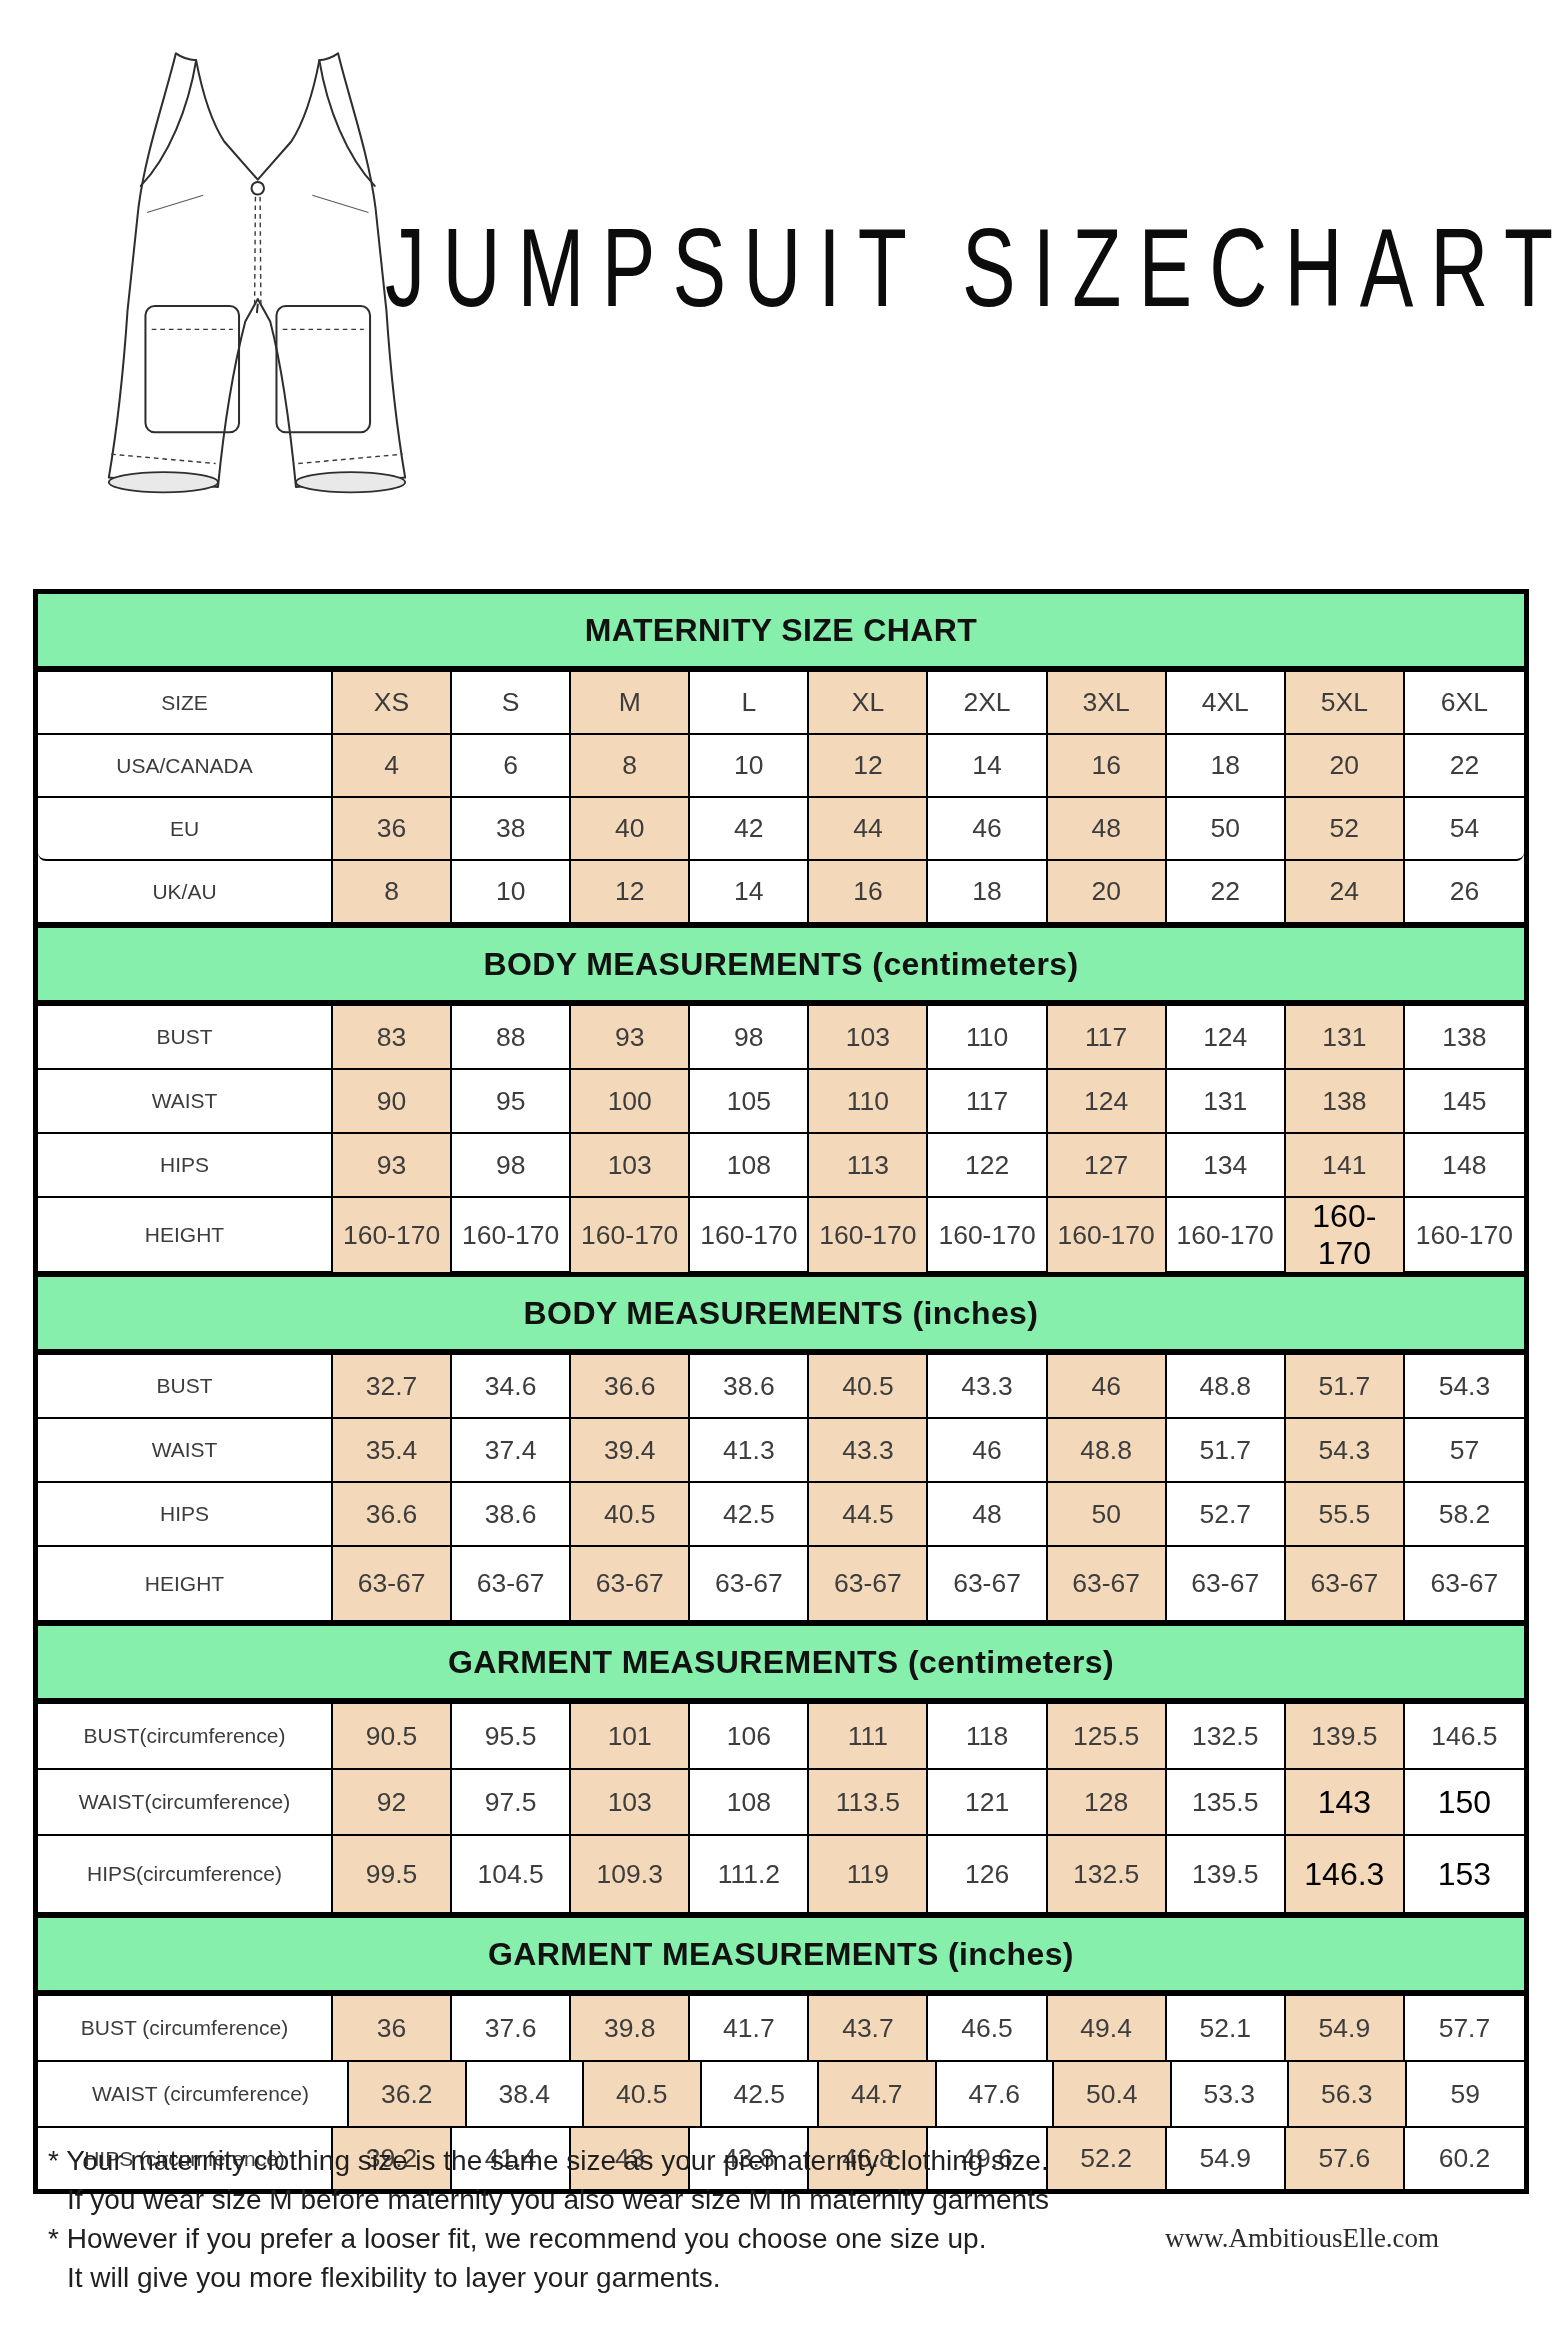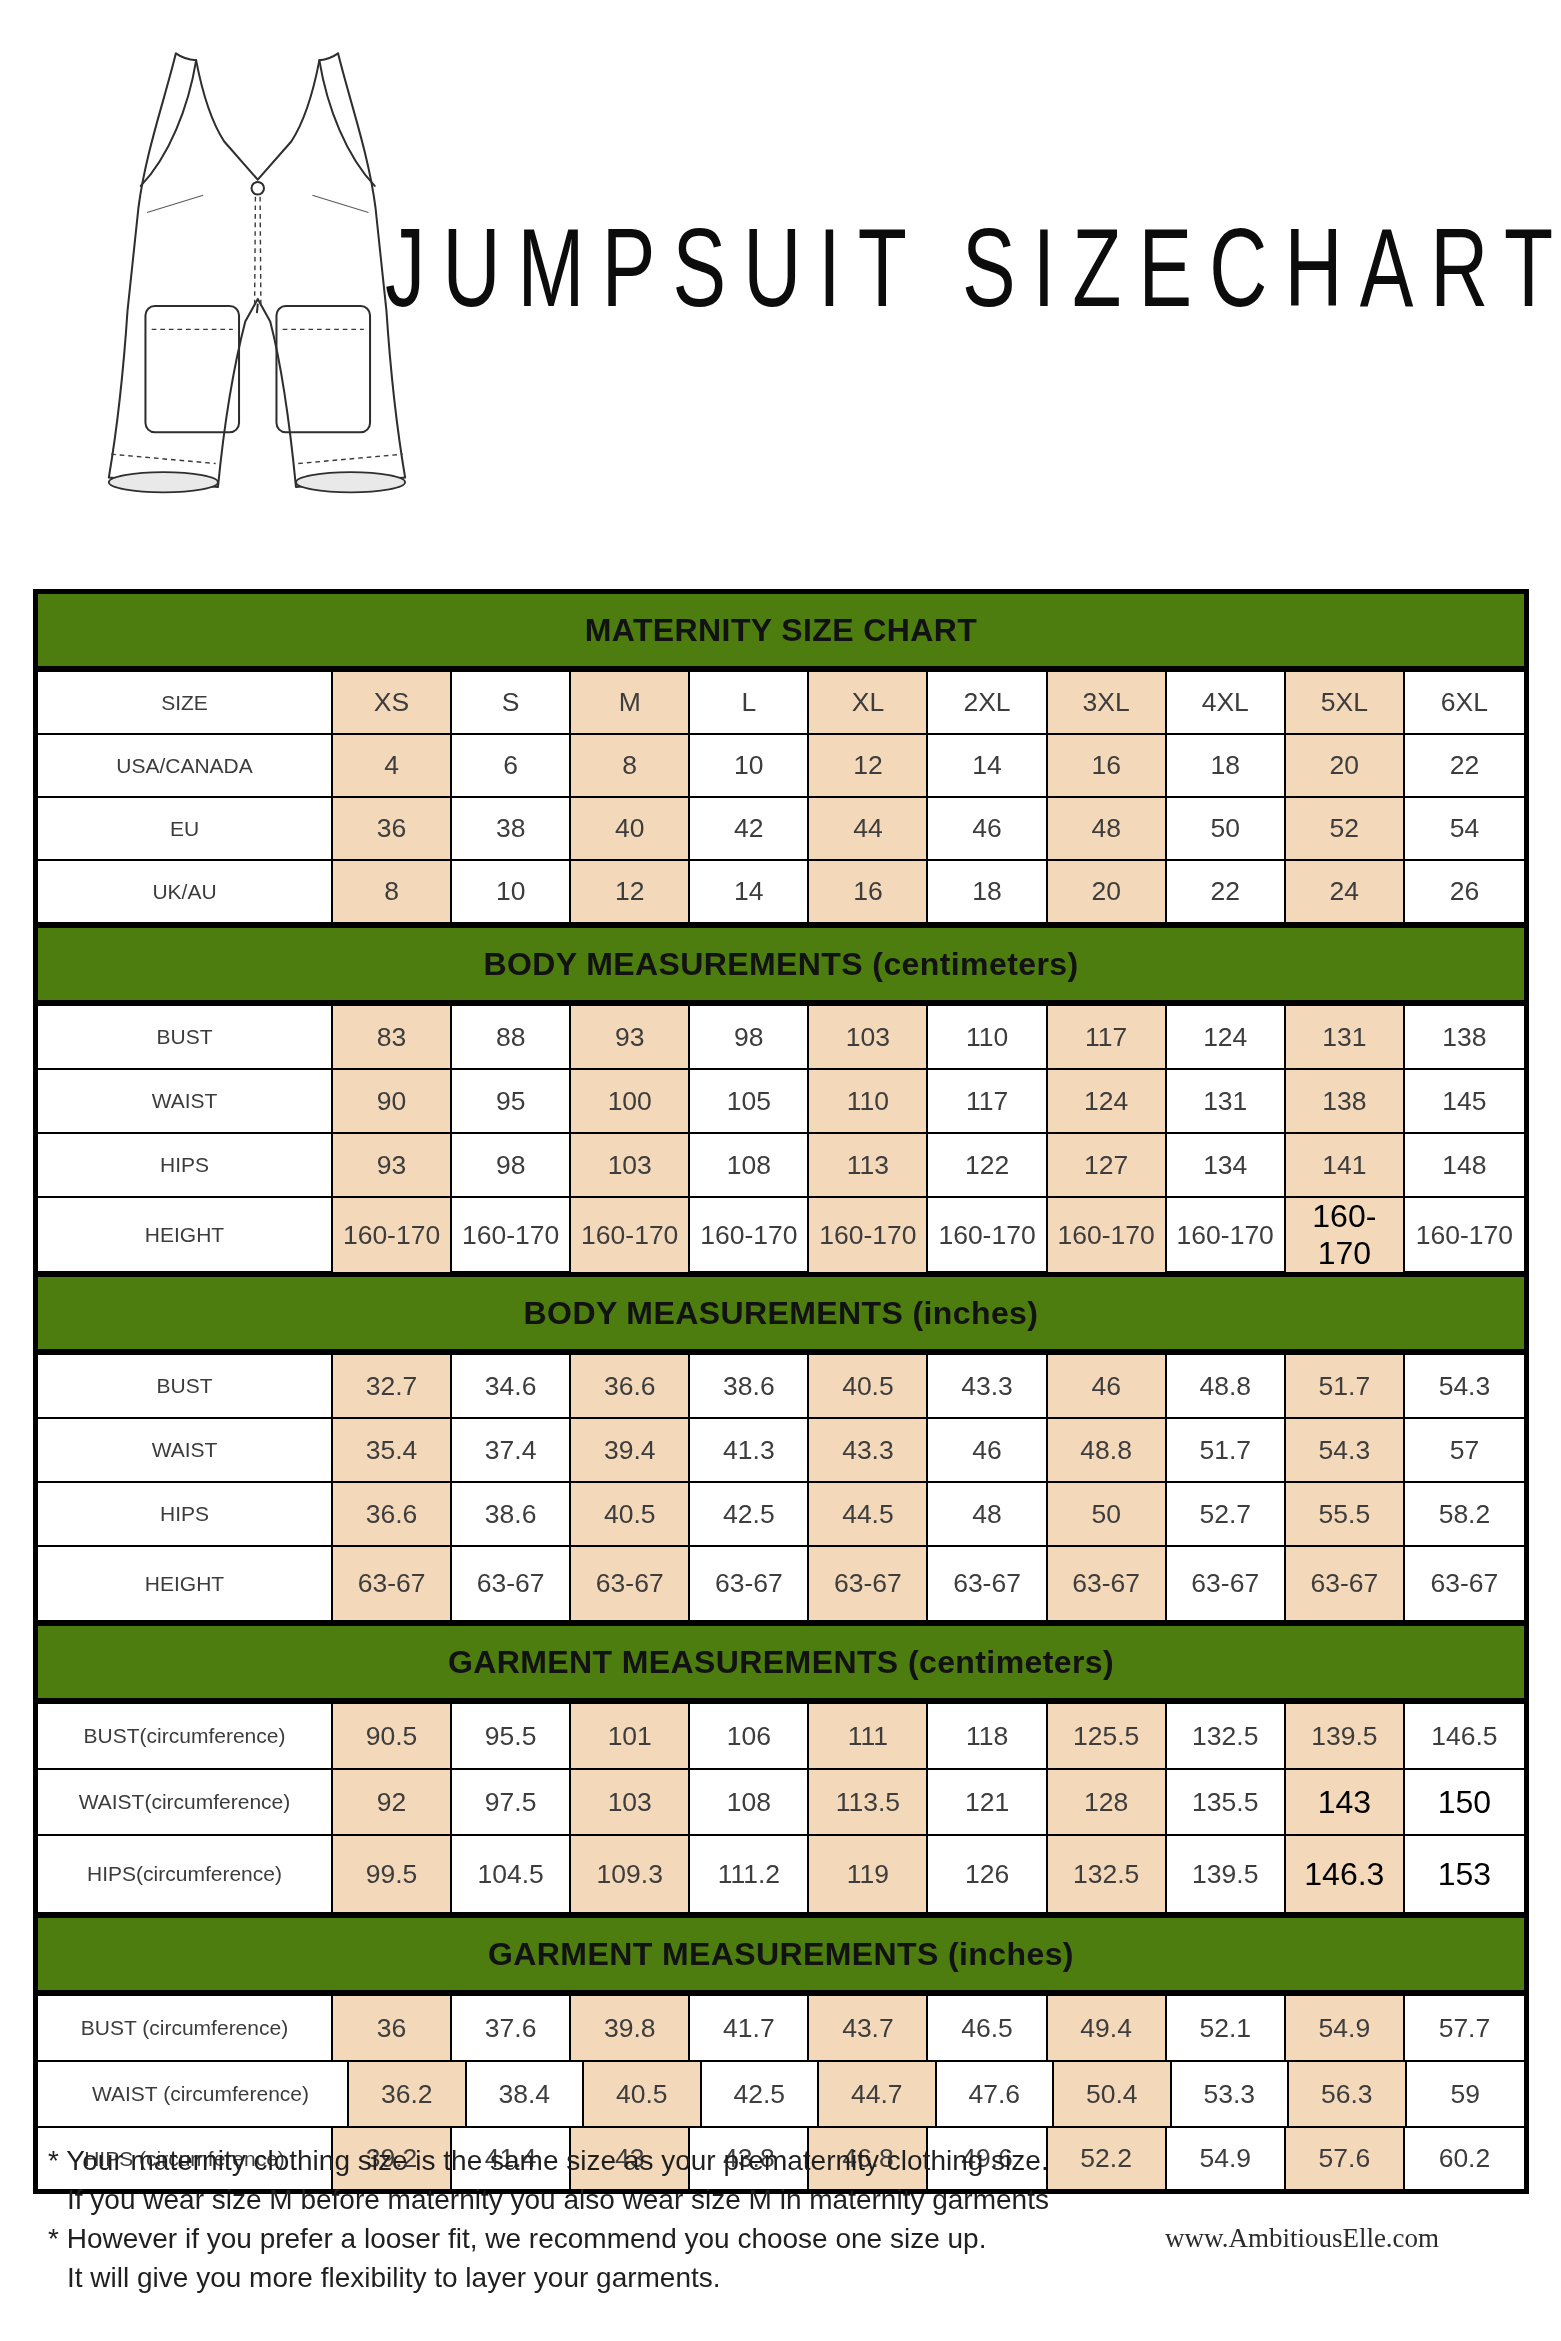--- a/index.html
+++ b/index.html
@@ -16,21 +16,21 @@
     transform:scale(0.78,1.08);transform-origin:center center;
   }
   
   .tbl{
     position:absolute;left:33px;top:589px;width:1496px;
     border:5.5px solid #000;background:#fff;box-sizing:border-box;
   }
   .sec-hd{
     height:72px;display:flex;align-items:center;justify-content:center;
     font-size:32px;font-weight:700;color:#121212;letter-spacing:0.4px;
-    border-bottom:6.2px solid #000;background:#4d7c0f;
+    border-bottom:6.2px solid #000;background:#86efac;
   }
   section + section .sec-hd{border-top:6.2px solid #000;}
   .drow{
     display:grid;grid-template-columns:295px repeat(10,1fr);
     border-bottom:2.3px solid #000;
   }
   section .drow:last-child{border-bottom:0;}
   .cell{
     display:flex;align-items:center;justify-content:center;
     border-right:2.3px solid #000;box-sizing:border-box;
@@ -128,21 +128,21 @@
         <div class="cell val">6</div>
         <div class="cell val shade">8</div>
         <div class="cell val">10</div>
         <div class="cell val shade">12</div>
         <div class="cell val">14</div>
         <div class="cell val shade">16</div>
         <div class="cell val">18</div>
         <div class="cell val shade">20</div>
         <div class="cell val">22</div>
       </div>
-      <div class="drow" style="height: 61px;">
+      <div class="drow" style="height: 61px; border-radius: 8px;">
         <div class="cell lbl">EU</div>
         <div class="cell val shade">36</div>
         <div class="cell val">38</div>
         <div class="cell val shade">40</div>
         <div class="cell val">42</div>
         <div class="cell val shade">44</div>
         <div class="cell val">46</div>
         <div class="cell val shade">48</div>
         <div class="cell val">50</div>
         <div class="cell val shade">52</div>

